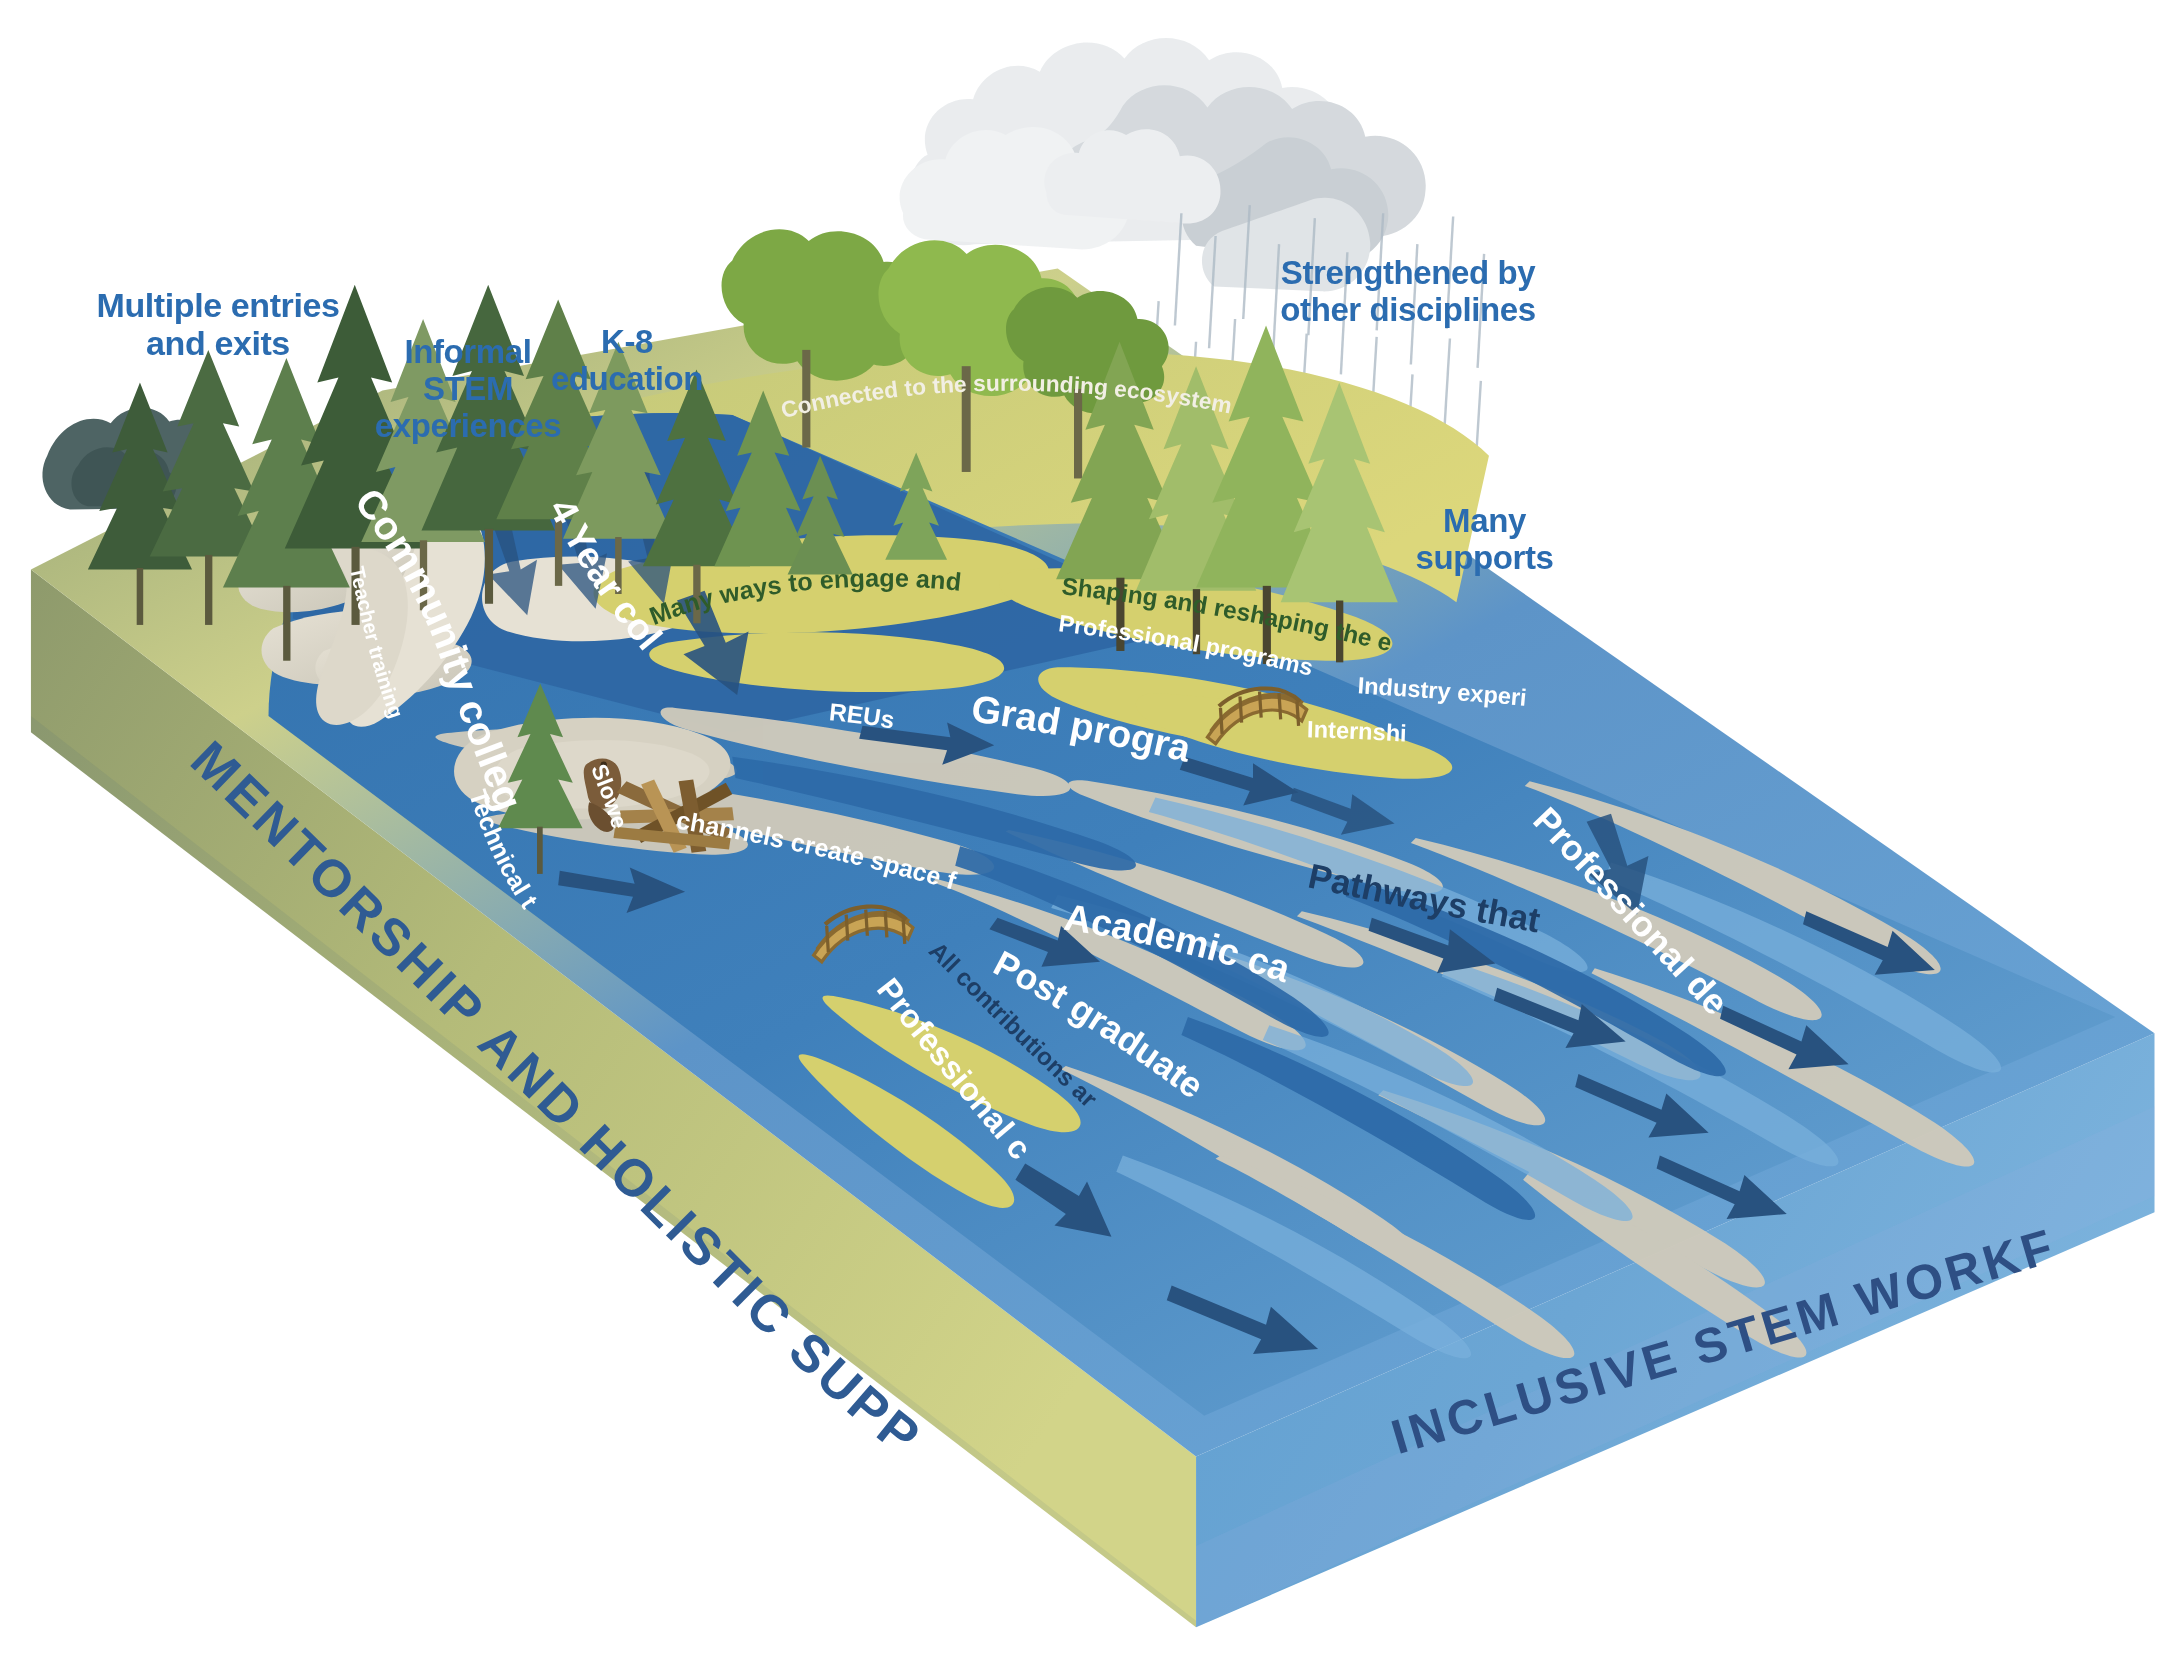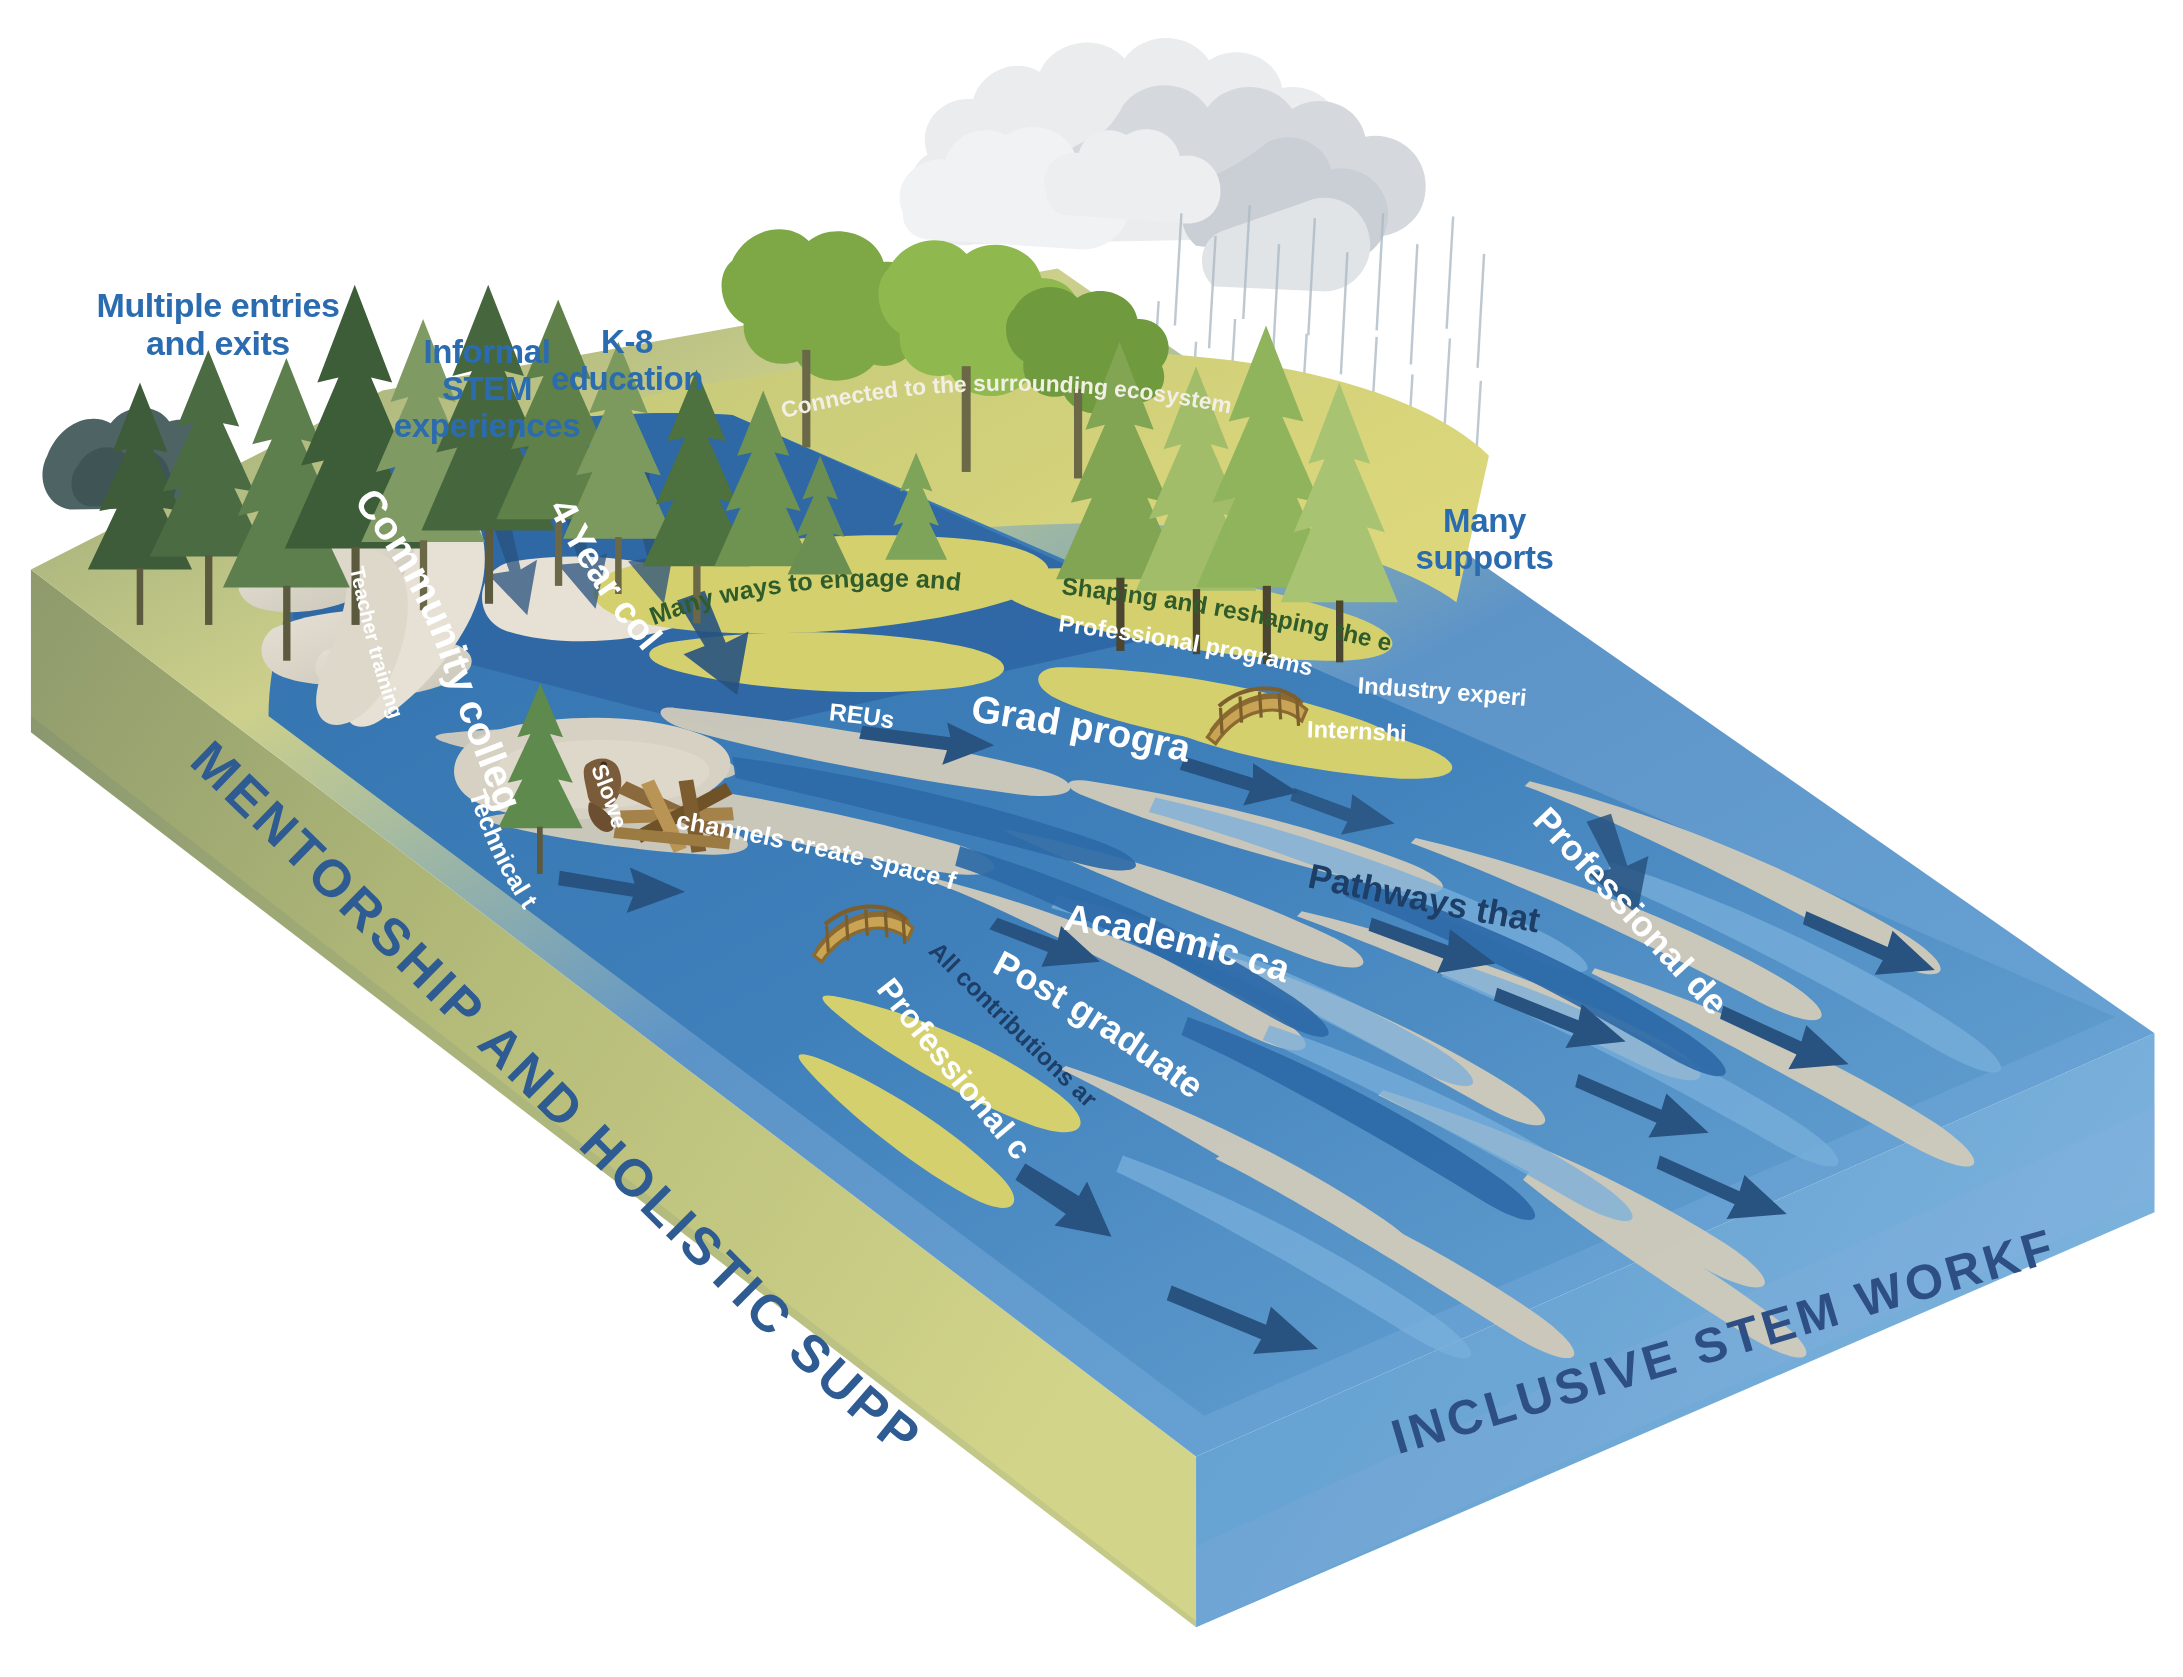--- a/index.html
+++ b/index.html
@@ -439,25 +439,27 @@
     <textPath href="#p_ment" startOffset="1%">MENTORSHIP AND HOLISTIC SUPPORT</textPath>
   </text>
   <text class="side-title2" font-size="60">
     <textPath href="#p_incl" startOffset="1%">INCLUSIVE STEM WORKFORCE</textPath>
   </text>
 </svg>
 
 <div class="callout big" style="left:43px; top:286px; width:350px; font-size:34px;">Multiple entries
 and exits</div>
 
-<div class="callout med" style="left:365px; top:334px; width:244px; font-size:33px;text-align:center;">Informal
+<div class="callout med" style="left:346px; top:334px; width:244px; font-size:33px;text-align:center;">Informal
 STEM
 experiences</div>
 
 <div class="callout med" style="left:505px; top:324px; width:244px; font-size:33px;">K-8
 education</div>
 
+<div class="callout med" style="left:1237px; top:255px; width:342px; font-size:33px;">Strengthened by
+other disciplines</div>
 
 <div class="callout med" style="left:1383px; top:503px; width:203px; font-size:33px;">Many
 supports</div>
 
 </div>
 
 
 </body></html>

